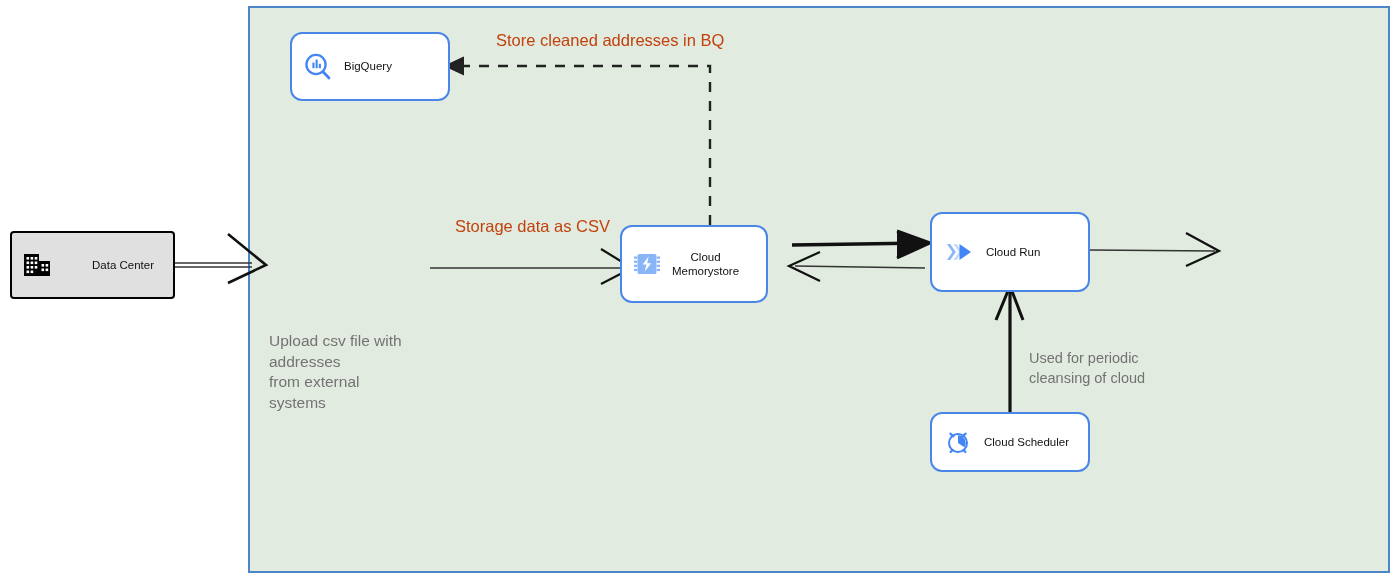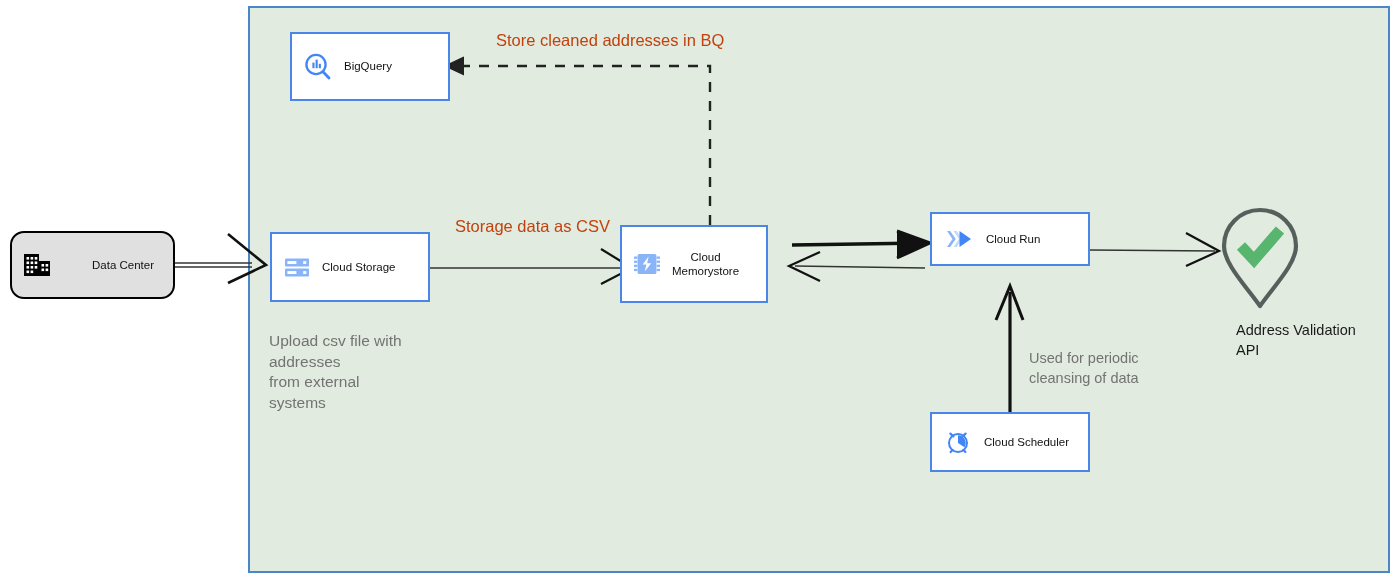--- a/index.html
+++ b/index.html
@@ -27,21 +27,21 @@
     background: #e2ebe0;
     border: 2px solid #4a86c8;
     box-sizing: border-box;
   }
   
   .node {
     position: absolute;
     box-sizing: border-box;
     background: #ffffff;
     border: 2px solid #4a86e8;
-    border-radius: 0;
+    border-radius: 12px;
     display: flex;
     align-items: center;
     gap: 10px;
     padding: 0 10px;
   }
   .node .node-label {
     font-size: 11.5px;
     color: #111111;
     line-height: 1.22;
     white-space: pre-line;
@@ -49,21 +49,21 @@
   .node-icon {
     flex: 0 0 auto;
     display: flex;
     align-items: center;
     justify-content: center;
   }
   
   .node.onprem {
     background: #e0e0e0;
     border: 2px solid #000000;
-    border-radius: 14px;
+    border-radius: 4px;
     gap: 40px;
   }
   
   .anno {
     position: absolute;
     font-size: 15.5px;
     color: #737373;
     line-height: 1.33;
     white-space: pre-line;
   }
@@ -185,33 +185,20 @@
         <circle cx="14" cy="13.5" r="9.6" fill="none" stroke="#4285f4" stroke-width="2.3"></circle>
         <rect x="10.4" y="11.6" width="2.1" height="5.6" fill="#4285f4"></rect>
         <rect x="13.6" y="8.6" width="2.1" height="8.6" fill="#4285f4"></rect>
         <rect x="16.8" y="12.8" width="2.1" height="4.4" fill="#4285f4"></rect>
         <line x1="21" y1="20.8" x2="27" y2="27" stroke="#4285f4" stroke-width="2.8" stroke-linecap="round"></line>
       </svg>
     </span>
     <span class="node-label">BigQuery</span>
   </div>
 
-  <div class="node" style="left:270px; top:232px; width:160px; height:70px;">
-    <span class="node-icon">
-      <svg width="30" height="30" viewBox="0 0 30 30">
-        <rect x="3" y="6.5" width="24" height="8" rx="1" fill="#8ab4f8"></rect>
-        <rect x="5.4" y="9.1" width="9" height="2.9" fill="#ffffff"></rect>
-        <rect x="21.2" y="9.1" width="3.1" height="2.9" fill="#ffffff"></rect>
-        <rect x="3" y="16.5" width="24" height="8" rx="1" fill="#8ab4f8"></rect>
-        <rect x="5.4" y="19.1" width="9" height="2.9" fill="#ffffff"></rect>
-        <rect x="21.2" y="19.1" width="3.1" height="2.9" fill="#ffffff"></rect>
-      </svg>
-    </span>
-    <span class="node-label">Cloud Storage</span>
-  </div>
 
   <div class="node" style="left:620px; top:225px; width:148px; height:78px;text-align:center;">
     <span class="node-icon">
       <svg width="30" height="30" viewBox="0 0 30 30">
         <g fill="#8ab4f8">
           <rect x="2" y="7.5" width="3.4" height="2.3"></rect>
             <rect x="2" y="11.6" width="3.4" height="2.3"></rect>
           <rect x="2" y="15.7" width="3.4" height="2.3"></rect>
             <rect x="2" y="19.8" width="3.4" height="2.3"></rect>
           <rect x="24.6" y="7.5" width="3.4" height="2.3"></rect>
@@ -220,21 +207,21 @@
             <rect x="24.6" y="19.8" width="3.4" height="2.3"></rect>
         </g>
         <rect x="5.6" y="5" width="18.8" height="20" rx="1.6" fill="#8ab4f8"></rect>
         <path d="M16.6,7.6 L10.6,15.6 L14.4,15.6 L12.8,22.6 L19.2,14.2 L15.2,14.2 Z" fill="#ffffff"></path>
       </svg>
     </span>
     <span class="node-label">Cloud
 Memorystore</span>
   </div>
 
-  <div class="node" style="left:930px; top:212px; width:160px; height:54px;">
+  <div class="node" style="left:930px; top:212px; width:160px; height:80px;">
     <span class="node-icon">
       <svg width="34" height="30" viewBox="0 0 34 30">
         <path d="M5,7 L10.5,15 L5,23 L8.2,23 L13.7,15 L8.2,7 Z" fill="#8ab4f8"></path>
         <path d="M11.5,7 L17,15 L11.5,23 L14.8,23 L20.3,15 L14.8,7 Z" fill="#c6dafc"></path>
         <path d="M17.5,7 L29,15 L17.5,23 Z" fill="#4285f4"></path>
       </svg>
     </span>
     <span class="node-label">Cloud Run</span>
   </div>
 
@@ -245,37 +232,27 @@
         <path d="M16,17 L16,9.2 A7.8,7.8 0 0 1 22.4,21.2 Z" fill="#4285f4"></path>
         <line x1="8.4" y1="7.6" x2="11.4" y2="10.4" stroke="#4285f4" stroke-width="2.2" stroke-linecap="round"></line>
         <line x1="23.6" y1="7.6" x2="20.6" y2="10.4" stroke="#4285f4" stroke-width="2.2" stroke-linecap="round"></line>
         <line x1="8.6" y1="26" x2="10.6" y2="24" stroke="#4285f4" stroke-width="2.2" stroke-linecap="round"></line>
         <line x1="23.4" y1="26" x2="21.4" y2="24" stroke="#4285f4" stroke-width="2.2" stroke-linecap="round"></line>
       </svg>
     </span>
     <span class="node-label">Cloud Scheduler</span>
   </div>
 
-  <div class="pin-wrap" style="left:1218px; top:206px;">
-    <span class="node-icon">
-      <svg width="84" height="105" viewBox="0 0 84 105">
-        <path d="M42,4 C62,4 78,20 78,40 C78,58 56,80 42,100 C28,80 6,58 6,40 C6,20 22,4 42,4 Z" fill="none" stroke="#555f5c" stroke-width="4.2" stroke-linejoin="round"></path>
-        <path d="M23,40 L36,54 L62,24" fill="none" stroke="#57b56e" stroke-width="11" stroke-linecap="butt" stroke-linejoin="miter"></path>
-      </svg>
-    </span>
-    <span class="pin-label" style="left:18px; top:115px; width:170px;">Address Validation
-API</span>
-  </div>
 
   <div class="edge-label" style="left:496px; top:31px;">Store cleaned addresses in BQ</div>
 
   <div class="edge-label" style="left:455px; top:217px;">Storage data as CSV</div>
 
   <div class="anno" style="left:269px; top:331px; width:250px;">Upload csv file with
 addresses
 from external
 systems</div>
 
 
   <div class="anno small" style="left:1029px; top:348px; width:210px;">Used for periodic
-cleansing of data</div>
+cleansing of cloud</div>
 
 </div>
 
 </body></html>

